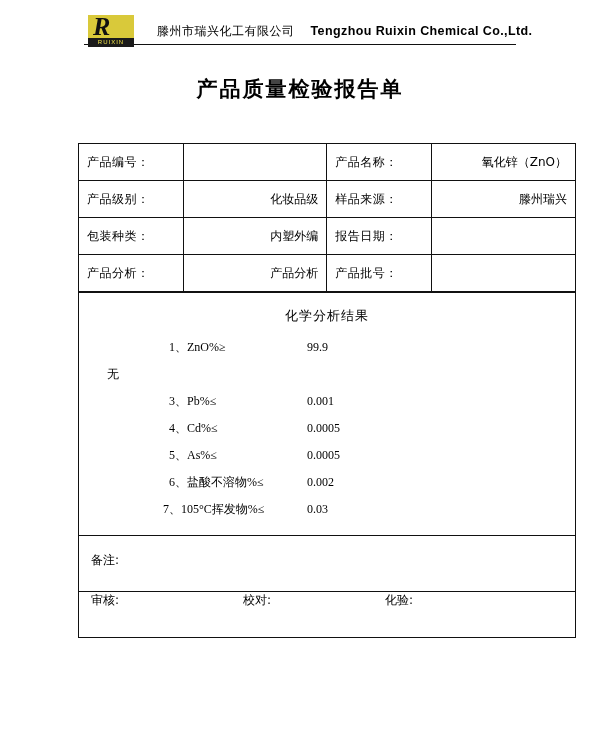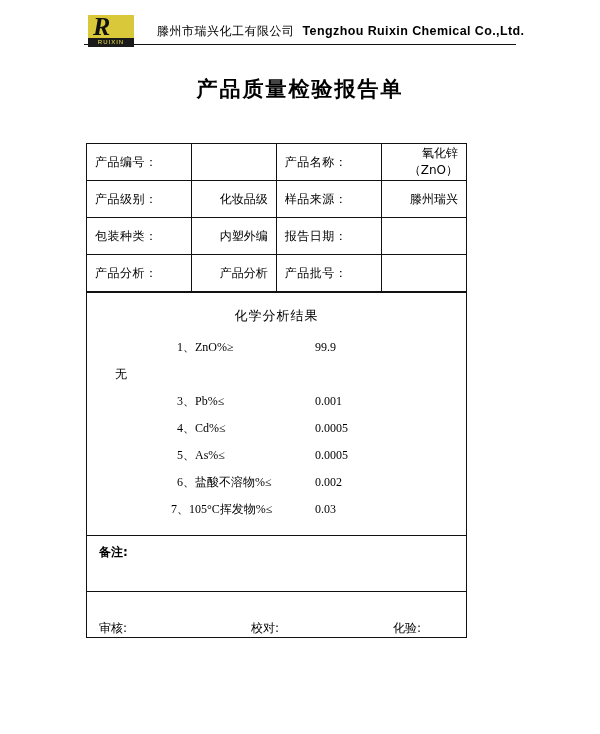--- a/index.html
+++ b/index.html
@@ -60,21 +60,21 @@
   .company-cn {
     font-family: "DejaVu Sans", sans-serif;
     font-size: 12px;
     margin-left: 23px;
     letter-spacing: 0.5px;
   }
   .company-en {
     font-family: "Liberation Sans", sans-serif;
     font-size: 12.5px;
     font-weight: bold;
-    margin-left: 8px;
+    margin-left: 16px;
     letter-spacing: 0.4px;
   }
   .header-rule {
     width: 432px;
     margin-left: 84px;
     border-bottom: 1.4px solid #111;
   }
 
   
   .doc-title {
@@ -83,23 +83,23 @@
     font-weight: bold;
     font-size: 21px;
     letter-spacing: 2px;
     margin-top: 30px;
     margin-bottom: 0;
   }
 
   
   .sheet {
     position: absolute;
-    left: 86px;
+    left: 78px;
     top: 143px;
-    width: 381px;
+    width: 498px;
     border: 1.3px solid #111;
     box-sizing: border-box;
   }
   table.info {
     border-collapse: collapse;
     width: 100%;
     table-layout: fixed;
   }
   table.info td {
     border: 1.1px solid #111;
@@ -153,29 +153,28 @@
   }
   .row.last { margin-bottom: 4px; }
   .row.last .item { padding-left: 84px; }
 
   
   .remark {
     border-top: 1.1px solid #111;
     height: 56px;
     font-family: "DejaVu Sans", sans-serif;
     font-size: 12px;
-    padding: 8px 0 0 12px;
-    box-sizing: border-box;
-    font-weight: bold;
+    padding: 16px 0 0 12px;
+    box-sizing: border-box;
   }
   .signature {
     border-top: 1.1px solid #111;
     height: 46px;
     display: flex;
-    align-items: flex-end;
+    align-items: flex-start;
     font-family: "DejaVu Sans", sans-serif;
     font-size: 12px;
     box-sizing: border-box;
   }
   .signature .sig {
     padding-left: 12px;
   }
   .signature .sig:nth-child(1) { width: 140px; }
   .signature .sig:nth-child(2) { width: 130px; }
 </style>

